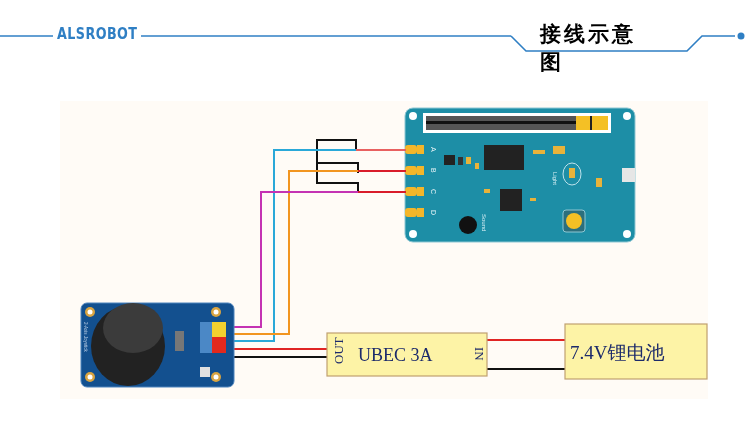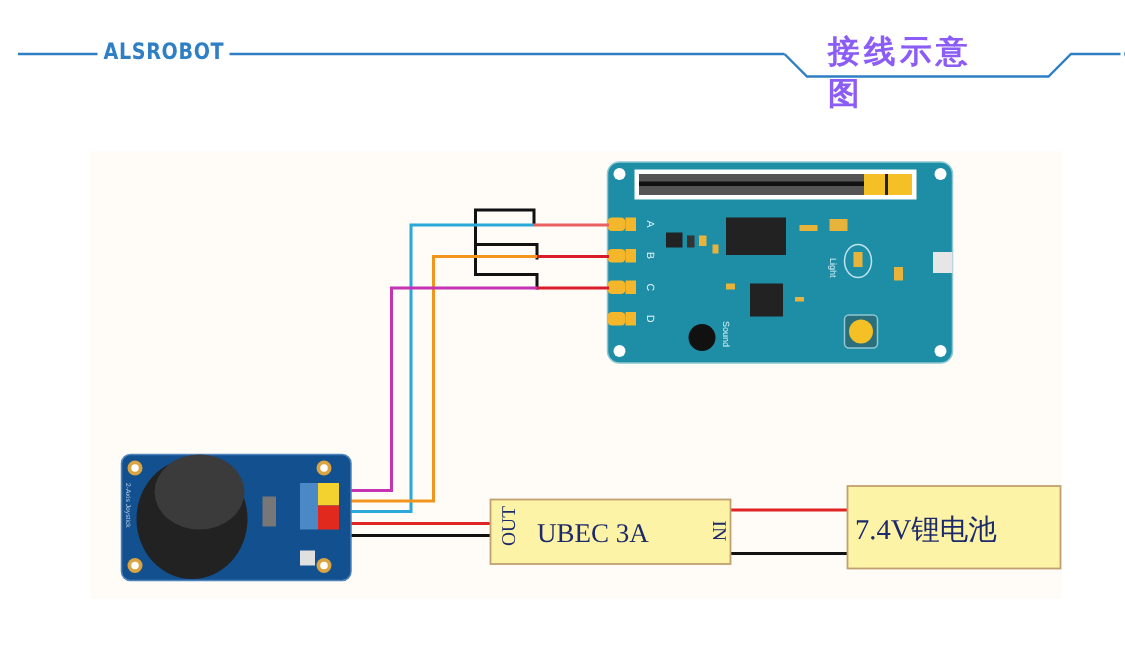--- a/index.html
+++ b/index.html
@@ -1,19 +1,19 @@
 <!DOCTYPE html>
 <html><head>
 <meta charset="utf-8">
 <style>
   html,body{margin:0;padding:0;background:#ffffff;}
   body{width:750px;height:446px;position:relative;overflow:hidden;font-family:"Liberation Sans",sans-serif;}
-  #header{position:absolute;left:12px;top:0;width:636px;height:80px;}
+  #header{position:absolute;left:0;top:0;width:636px;height:80px;}
   .brand{position:absolute;left:57px;top:25px;font-family:"DejaVu Sans",sans-serif;font-weight:bold;font-size:15px;letter-spacing:0.5px;color:#2f7fc4;transform:scaleX(0.85);transform-origin:left center;}
-  .title{position:absolute;left:540px;top:20px;font-family:"DejaVu Sans",sans-serif;font-weight:bold;font-size:21px;color:#8b5cf6;letter-spacing:3px;}
+  .title{position:absolute;left:540px;top:20px;font-family:"DejaVu Sans",sans-serif;font-weight:bold;font-size:21px;color:#000000;letter-spacing:3px;}
   #panel{position:absolute;left:60px;top:101px;width:648px;height:298px;background:#fffbf6;}
   svg{position:absolute;left:0;top:0;}
   .lbl{font-family:"Liberation Serif",serif;fill:#1c2a6b;}
 </style>
 </head>
 <body>
 
 <div id="header">
   <svg width="750" height="80">
     <line x1="0" y1="36" x2="53" y2="36" stroke="#2f7fc4" stroke-width="1.6"></line>

